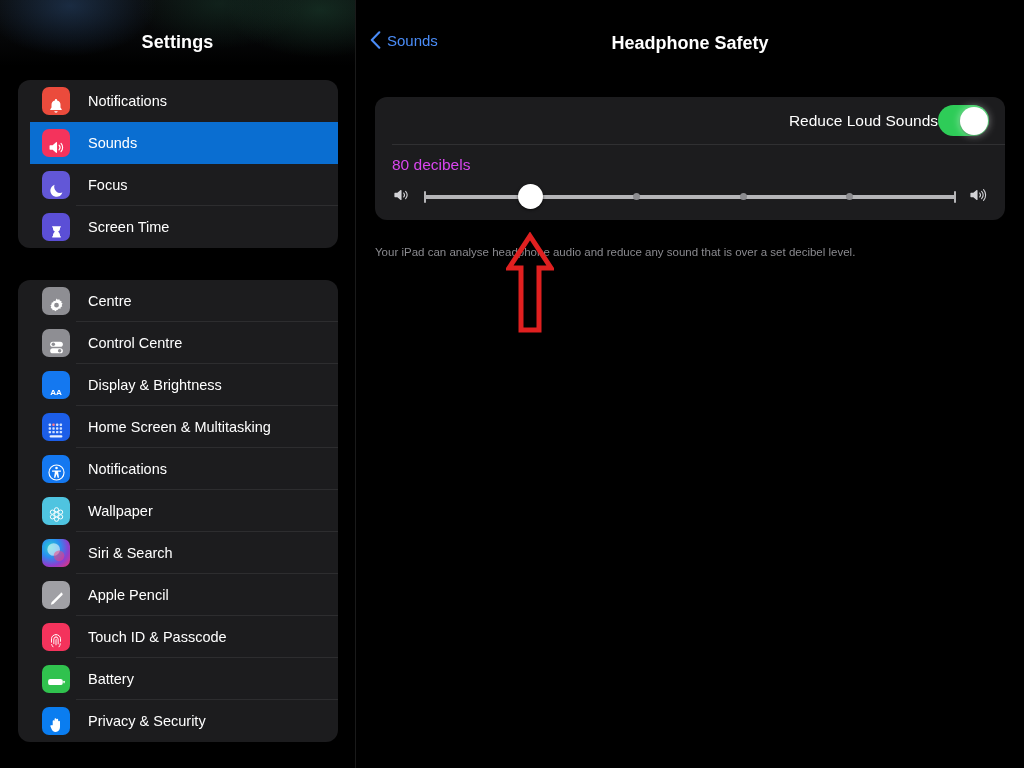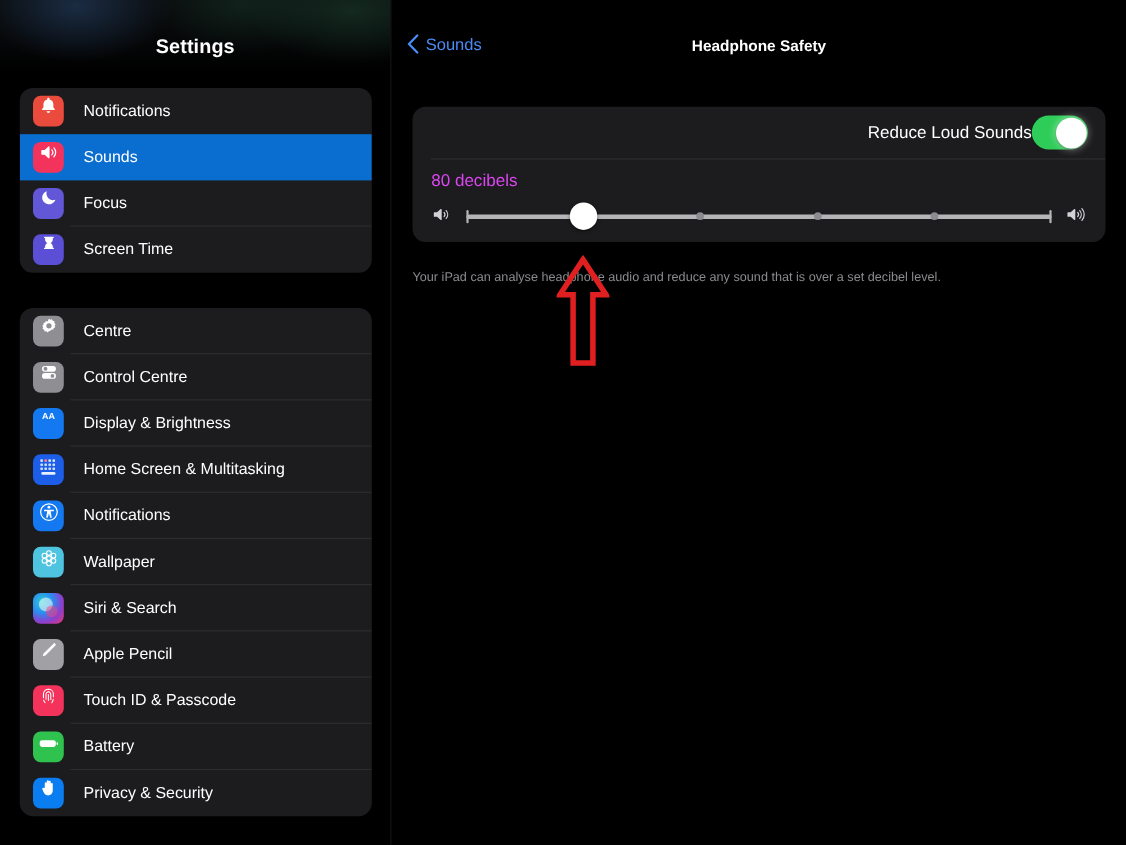--- a/index.html
+++ b/index.html
@@ -29,41 +29,42 @@
     position: absolute; left: 0; top: 32px; width: 355px;
     text-align: center;
     color: #fff; font-size: 18px; font-weight: bold;
     letter-spacing: 0.1px;
   }
   .side-card {
     position: absolute; left: 18px; width: 320px;
     background: #1c1c1e;
     border-radius: 12px;
     overflow: hidden;
+    padding-left: 12px;
   }
   #side-card-1 { top: 80px; }
   #side-card-2 { top: 280px; }
 
   .side-row {
     position: relative;
     display: flex; align-items: center;
     height: 42px;
     padding-left: 12px;
   }
   .side-row.selected { background: #0a6ed1; }
   .side-row .sep {
     position: absolute; left: 46px; right: 0; bottom: 0;
     height: 1px; background: rgba(255,255,255,0.08);
   }
   .side-row:last-child .sep { display: none; }
 
   .sicon {
     width: 28px; height: 28px; border-radius: 7px;
     flex: 0 0 28px;
-    display: flex; align-items: flex-start; justify-content: center;
+    display: flex; align-items: flex-end; justify-content: center;
     margin-right: 0;
     position: relative;
     overflow: hidden;
   }
   .sicon svg { display: block; }
   .side-label {
     margin-left: 18px;
     color: #fff; font-size: 14.5px; line-height: 1;
     white-space: nowrap;
   }
@@ -95,21 +96,21 @@
 
   #back-button {
     position: absolute; left: 14px; top: 31px;
     display: flex; align-items: center; gap: 6px;
     color: #4a8cf7; font-size: 15px;
   }
   #back-chevron { display: block; }
 
   #detail-title {
     position: absolute; left: 0; top: 33px; width: 668px;
-    text-align: center; color: #fff; font-size: 14px; font-weight: bold;
+    text-align: center; color: #fff; font-size: 18px; font-weight: bold;
   }
 
   #card {
     position: absolute; left: 19px; top: 97px; width: 630px;
     background: #1c1c1e; border-radius: 12px; overflow: hidden;
   }
   #row-toggle {
     position: relative; display: flex; align-items: center; justify-content: flex-end;
     height: 47px; padding: 0 16px 0 17px;
   }

